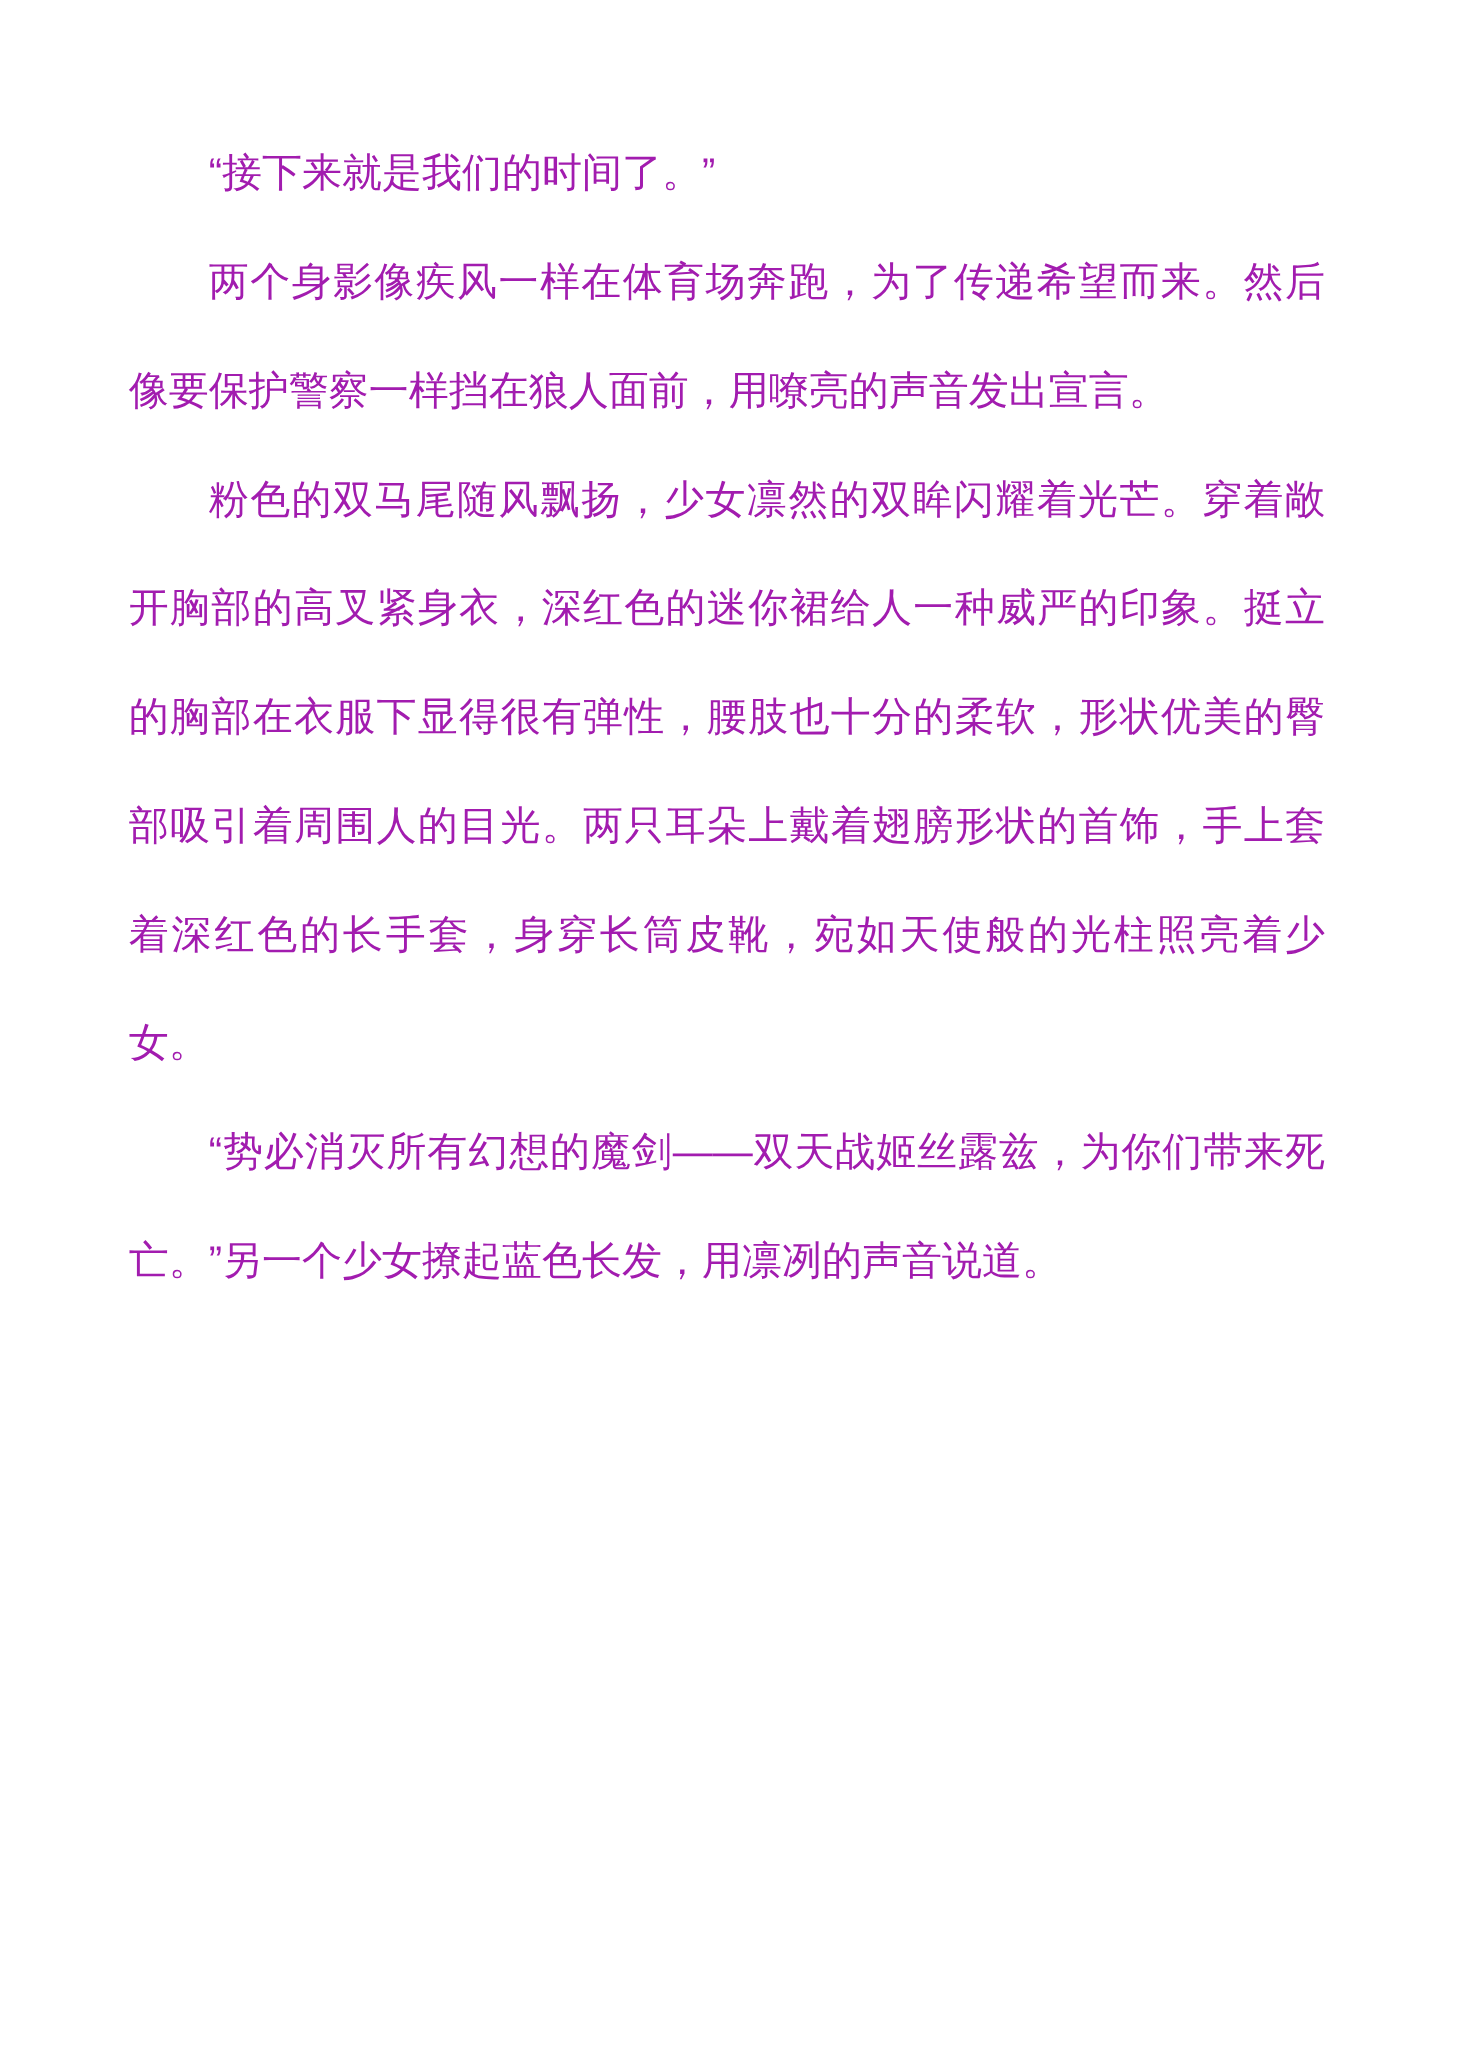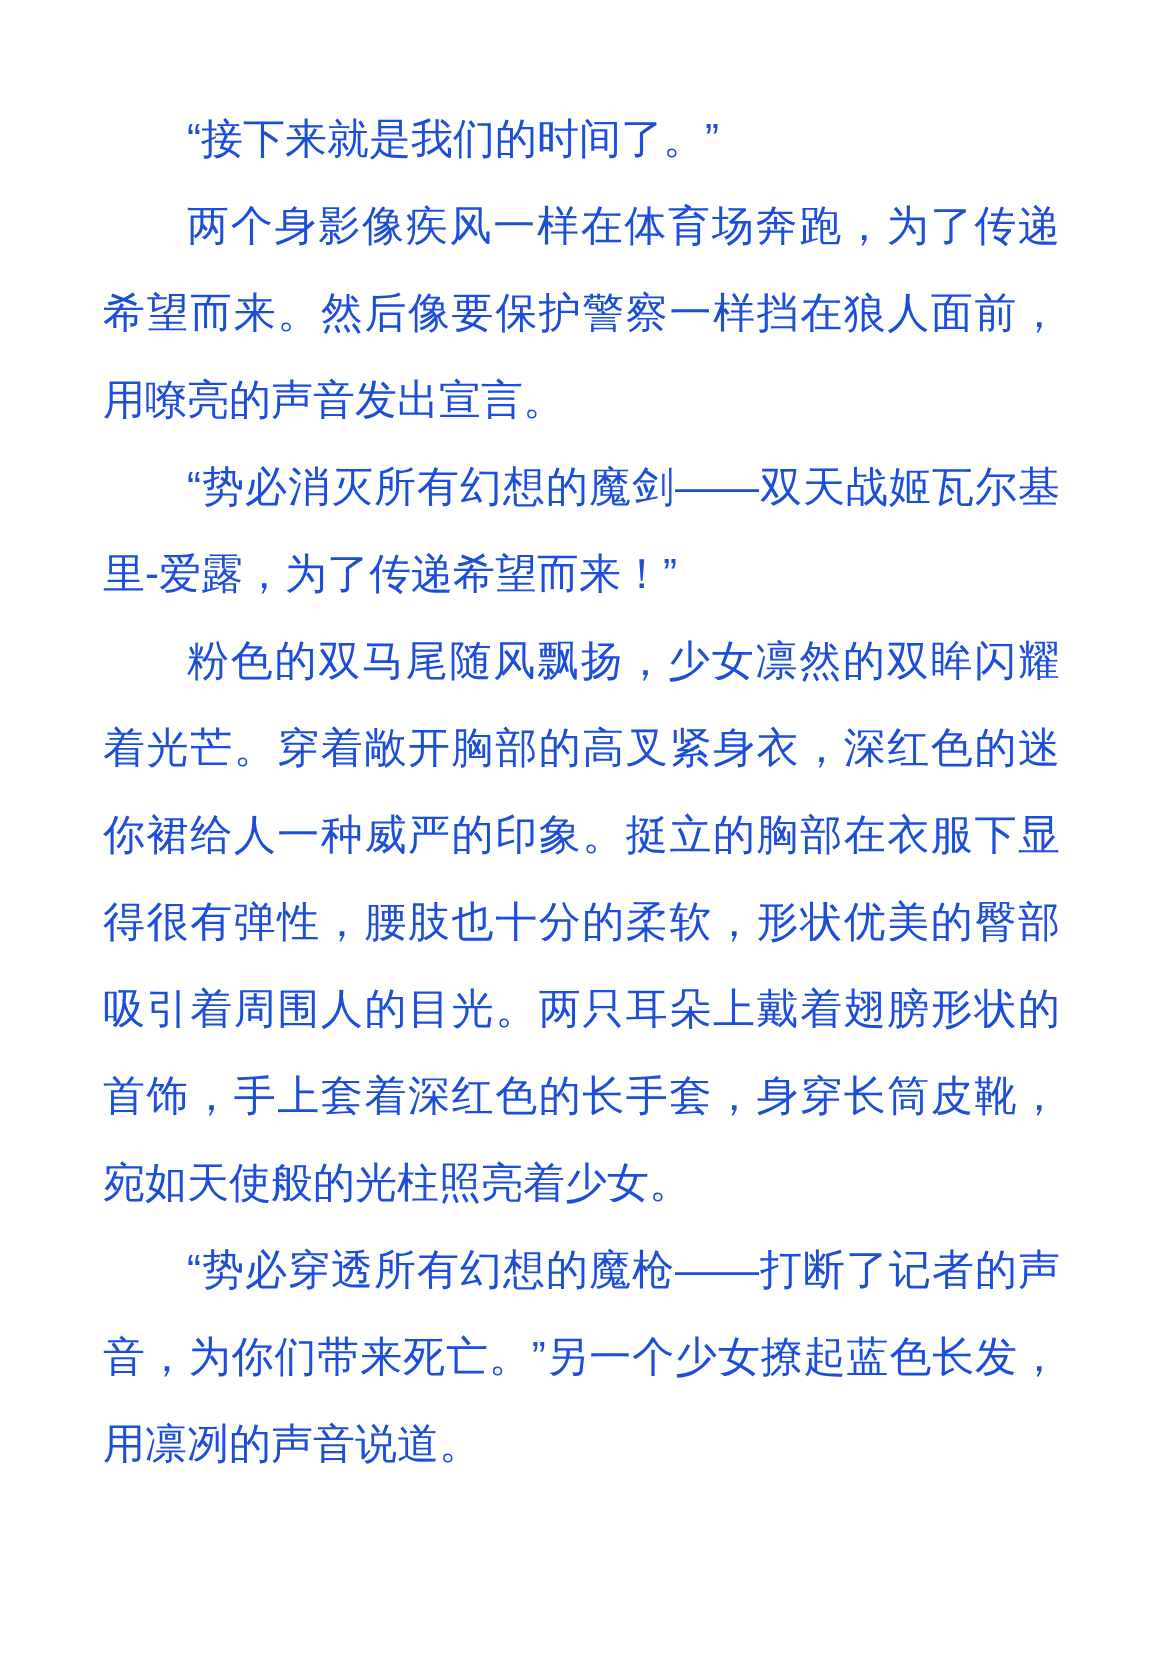--- a/index.html
+++ b/index.html
@@ -16,33 +16,32 @@
     box-sizing: border-box;
     width: 1166px;
     height: 1654px;
     background: #ffffff;
     padding: 95px 106px 0 103px;
   }
   .para {
     margin: 0;
     padding: 0;
     font-family: "Liberation Sans", "DejaVu Sans", sans-serif;
-    font-size: 42px;
+    font-size: 32px;
     line-height: 87px;
     font-weight: 400;
-    color: #1d4ed8;
+    color: #a21caf;
     text-align: justify;
     text-justify: inter-ideograph;
     text-indent: 2em;
     word-break: normal;
     overflow-wrap: break-word;
   }
 </style>
 </head>
 <body>
 
 <div class="page">
   <p class="para">“接下来就是我们的时间了。”</p>
   <p class="para">两个身影像疾风一样在体育场奔跑，为了传递希望而来。然后像要保护警察一样挡在狼人面前，用嘹亮的声音发出宣言。</p>
-  <p class="para">“势必消灭所有幻想的魔剑——双天战姬瓦尔基里-爱露，为了传递希望而来！”</p>
   <p class="para">粉色的双马尾随风飘扬，少女凛然的双眸闪耀着光芒。穿着敞开胸部的高叉紧身衣，深红色的迷你裙给人一种威严的印象。挺立的胸部在衣服下显得很有弹性，腰肢也十分的柔软，形状优美的臀部吸引着周围人的目光。两只耳朵上戴着翅膀形状的首饰，手上套着深红色的长手套，身穿长筒皮靴，宛如天使般的光柱照亮着少女。</p>
-  <p class="para">“势必穿透所有幻想的魔枪——打断了记者的声音，为你们带来死亡。”另一个少女撩起蓝色长发，用凛冽的声音说道。</p>
+  <p class="para">“势必消灭所有幻想的魔剑——双天战姬丝露兹，为你们带来死亡。”另一个少女撩起蓝色长发，用凛冽的声音说道。</p>
 </div>
 
 </body></html>

